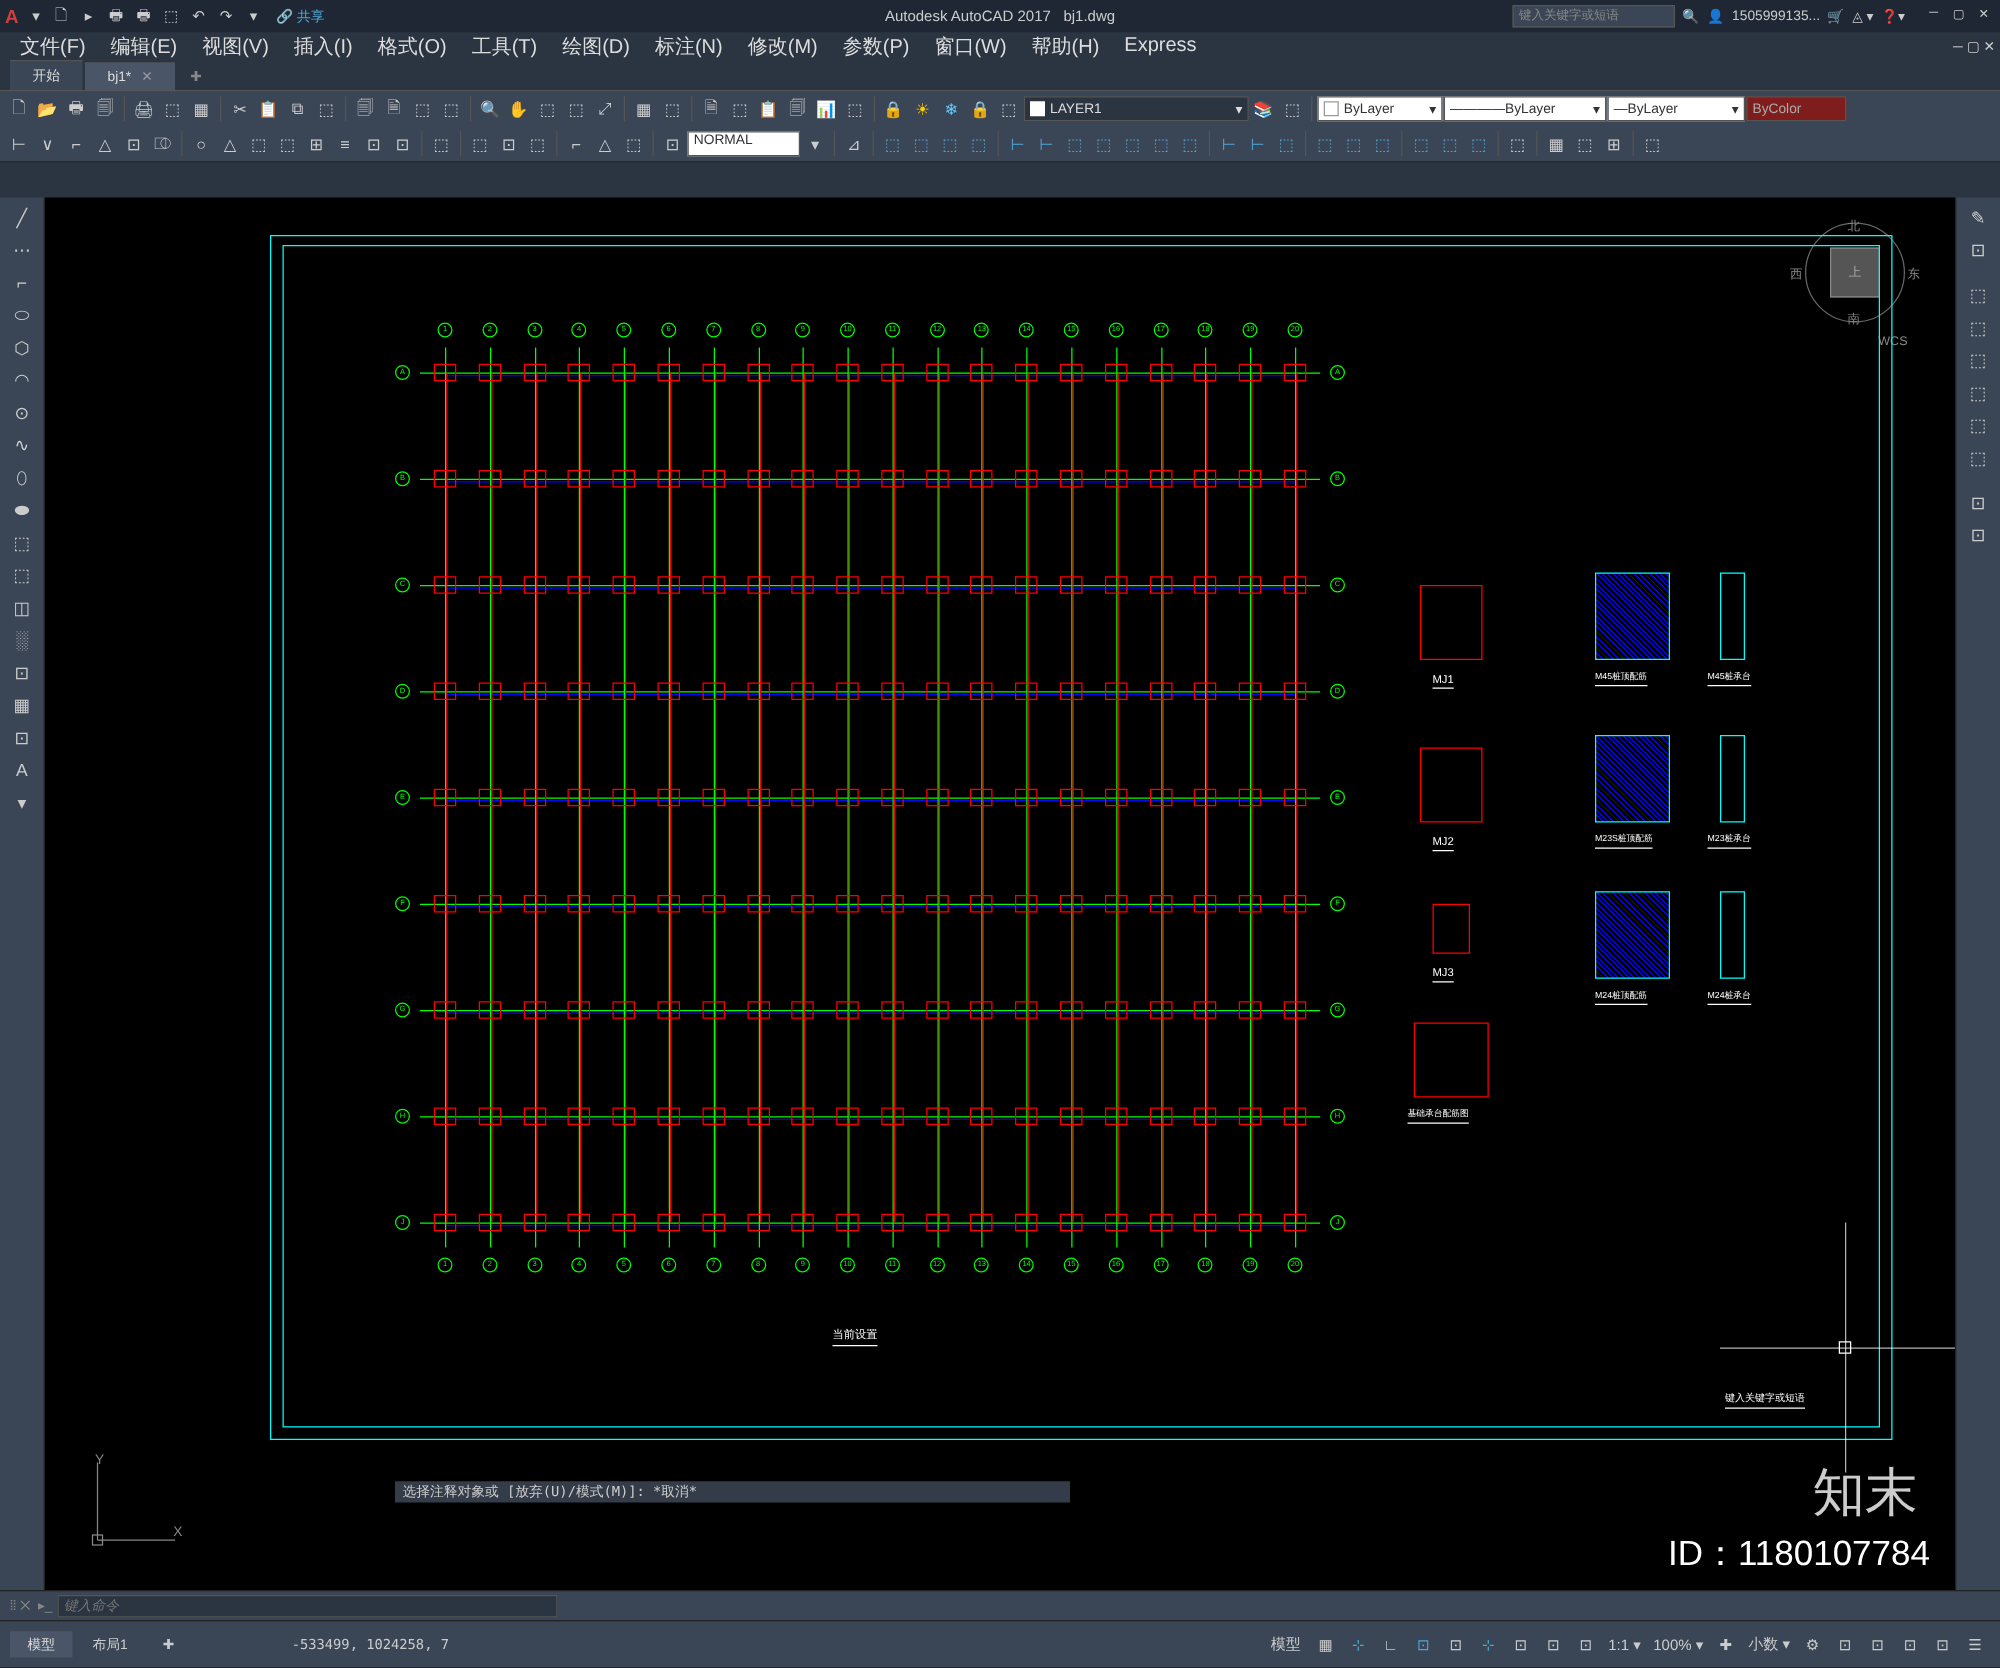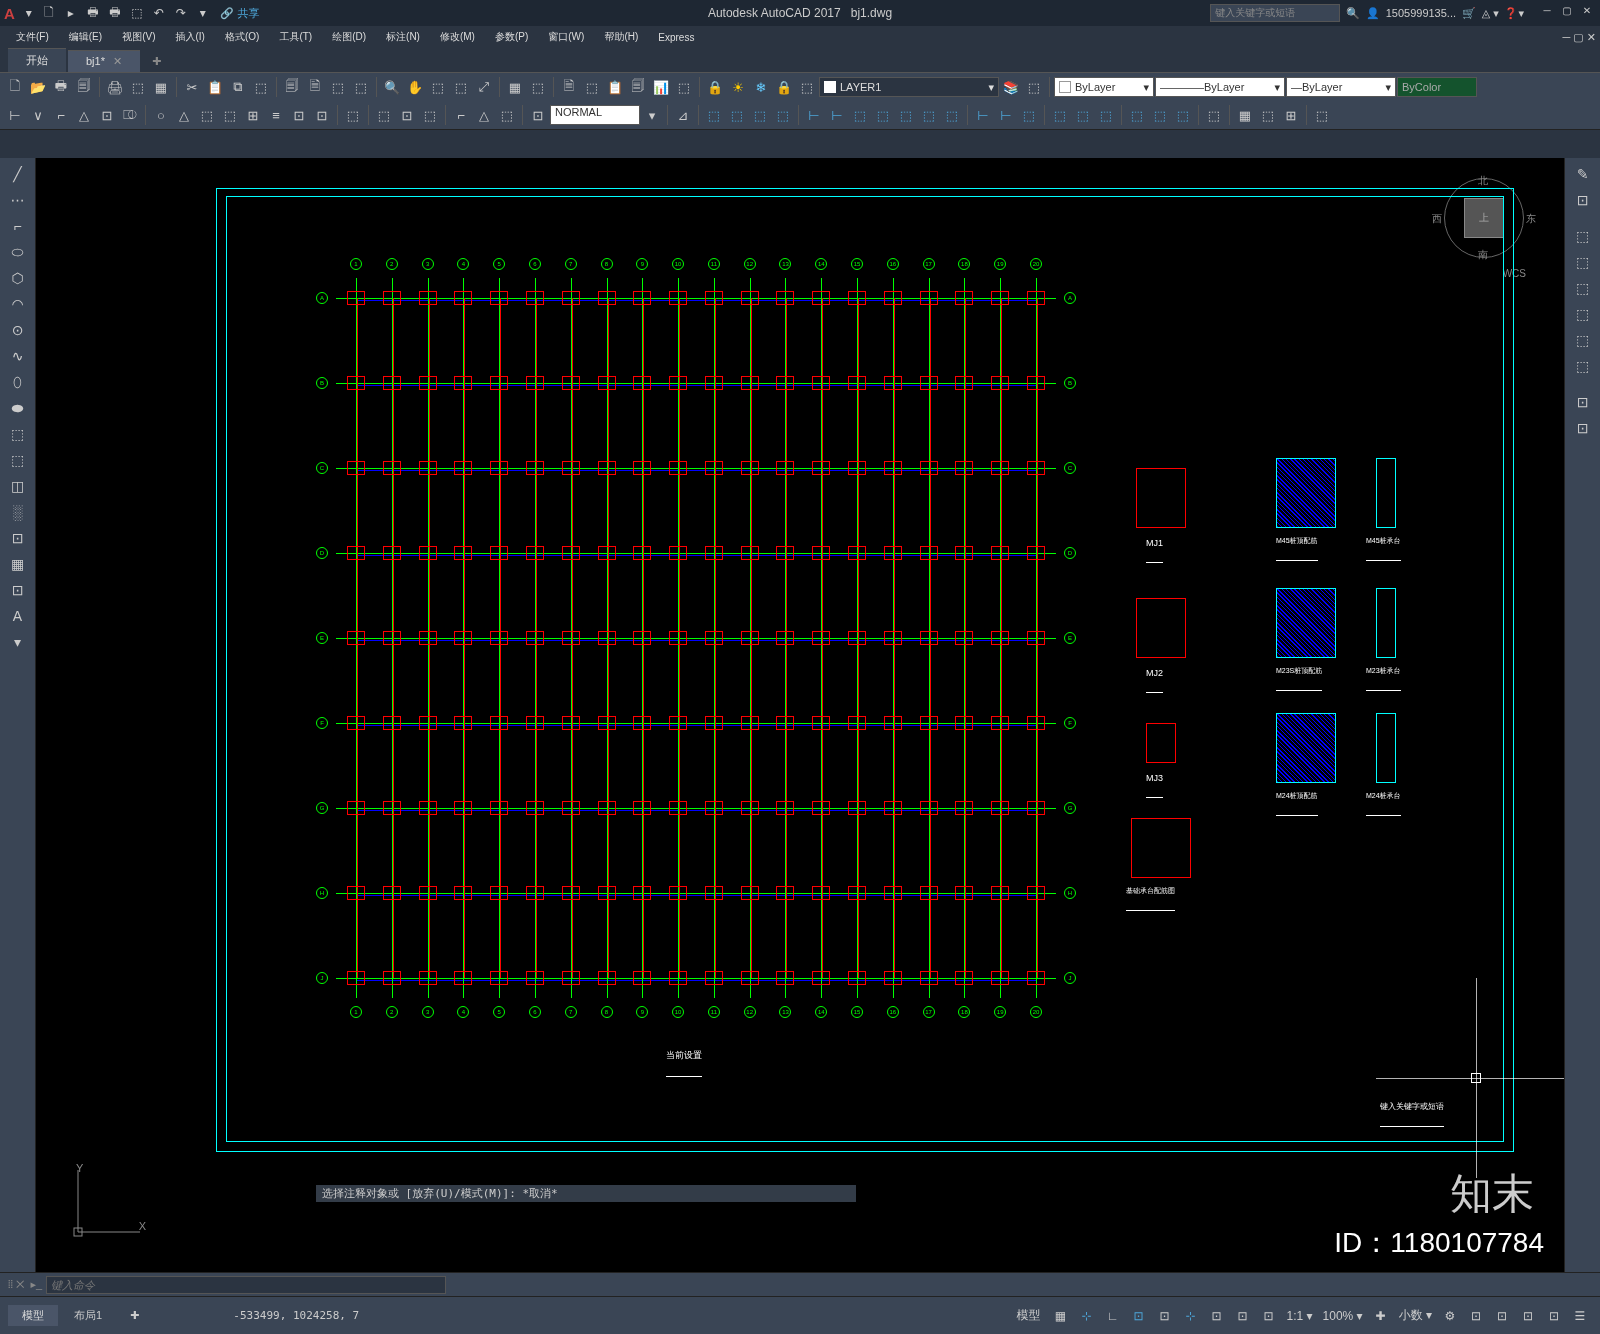--- a/index.html
+++ b/index.html
@@ -9,21 +9,21 @@
 .qat{display:flex;gap:2px}
 .qat-btn{width:20px;height:20px;display:flex;align-items:center;justify-content:center;color:#ccc;font-size:12px}
 .title-center{position:absolute;left:50%;transform:translateX(-50%);color:#ccc;font-size:12px}
 .title-right{margin-left:auto;display:flex;align-items:center;gap:6px}
 .search-box{width:130px;height:18px;background:#3a4555;border:1px solid #555;padding:0 4px;color:#888;font-size:10px;line-height:16px}
 .user-info{color:#ccc;font-size:11px}
 .win-btns{display:flex;gap:2px;margin-left:8px}
 .win-btn{width:18px;height:16px;color:#ccc;text-align:center;font-size:10px}
 .share-btn{color:#4da6d9;font-size:11px;margin-left:8px}
 .menubar{height:22px;background:#2b3441;display:flex;align-items:center;padding:0 8px;gap:4px;position:relative}
-.menu-item{padding:2px 8px;color:#ddd;font-size:10px}
+.menu-item{padding:2px 8px;color:#ddd;font-size:16px}
 .doc-close{position:absolute;right:4px;color:#ccc;font-size:11px}
 .filetabs{height:24px;background:#2b3441;display:flex;align-items:flex-end;padding:0 8px}
 .ftab{padding:4px 18px;background:#3a4555;color:#ddd;font-size:11px;border-top:1px solid #555;margin-right:2px}
 .ftab.active{background:#4a5568}
 .ftab-close{margin-left:8px;color:#999}
 .ftab-add{padding:4px 10px;color:#888}
 .ribbon{background:#3a4555;border-top:1px solid #555;border-bottom:1px solid #222}
 .ribbon-row{height:28px;display:flex;align-items:center;padding:0 4px;gap:1px}
 .rbtn{width:22px;height:22px;display:flex;align-items:center;justify-content:center;color:#ccc;font-size:13px;border:1px solid transparent}
 .rsep{width:1px;height:20px;background:#555;margin:0 3px}
@@ -63,21 +63,21 @@
 .status{position:absolute;bottom:0;left:0;right:0;height:38px;background:#3a4555;display:flex;align-items:center;padding:0 8px;border-top:1px solid #222}
 .model-tab{padding:3px 14px;background:#4a5568;color:#ddd;font-size:11px;margin-right:2px}
 .layout-tab{padding:3px 14px;color:#ccc;font-size:11px}
 .coords{margin-left:80px;color:#ccc;font-size:11px;font-family:monospace}
 .status-btns{margin-left:auto;display:flex;gap:2px;align-items:center}
 .sbtn{width:24px;height:24px;display:flex;align-items:center;justify-content:center;color:#ccc;font-size:12px}
 .sbtn.active{color:#4da6d9}
 .wm-id{position:absolute;bottom:10px;right:20px;color:#fff;font-size:28px;font-weight:300}
 .wm-logo{position:absolute;bottom:50px;right:30px;color:#fff;font-size:42px;opacity:0.8}
 .detail-fill{background:repeating-linear-gradient(45deg,#00f,#00f 1px,transparent 1px,transparent 3px)}
-.plan-title{position:absolute;color:#fff;font-size:9px;border-bottom:1px solid #fff;padding-bottom:14px}
+.plan-title{position:absolute;color:#fff;font-size:9px;border-bottom:1px solid #fff;padding-bottom:2px}
 .crosshair-h{position:absolute;height:1px;background:#fff;opacity:0.7}
 .crosshair-v{position:absolute;width:1px;background:#fff;opacity:0.7}
 .crosshair-box{position:absolute;width:10px;height:10px;border:1px solid #fff}
 </style>
 </head>
 <body>
 
 <div class="titlebar">
   <span class="app-logo">A</span>
   <span class="qat-btn">▾</span>
@@ -184,21 +184,21 @@
     <span class="rbtn">📚</span>
     <span class="rbtn">⬚</span>
     <span class="rsep"></span>
     <div class="prop-combo">
         <span style="width:12px;height:12px;background:#fff;border:1px solid #999;margin-right:4px"></span>
         <span>ByLayer</span>
         <span style="margin-left:auto">▾</span>
       </div>
     <div class="prop-combo" style="width:130px">———— <span>ByLayer</span><span style="margin-left:auto">▾</span></div>
     <div class="prop-combo" style="width:110px">— <span>ByLayer</span><span style="margin-left:auto">▾</span></div>
-    <div class="prop-combo" style="width:80px;background:#14532d;color:#aaa">
+    <div class="prop-combo" style="width:80px;background:#7f1d1d;color:#aaa">
         <span>ByColor</span>
       </div>
   </div>
   <div class="ribbon-row">
     <span class="rbtn">⊢</span>
     <span class="rbtn">∨</span>
     <span class="rbtn">⌐</span>
     <span class="rbtn">△</span>
     <span class="rbtn">⊡</span>
     <span class="rbtn">⎄</span>

